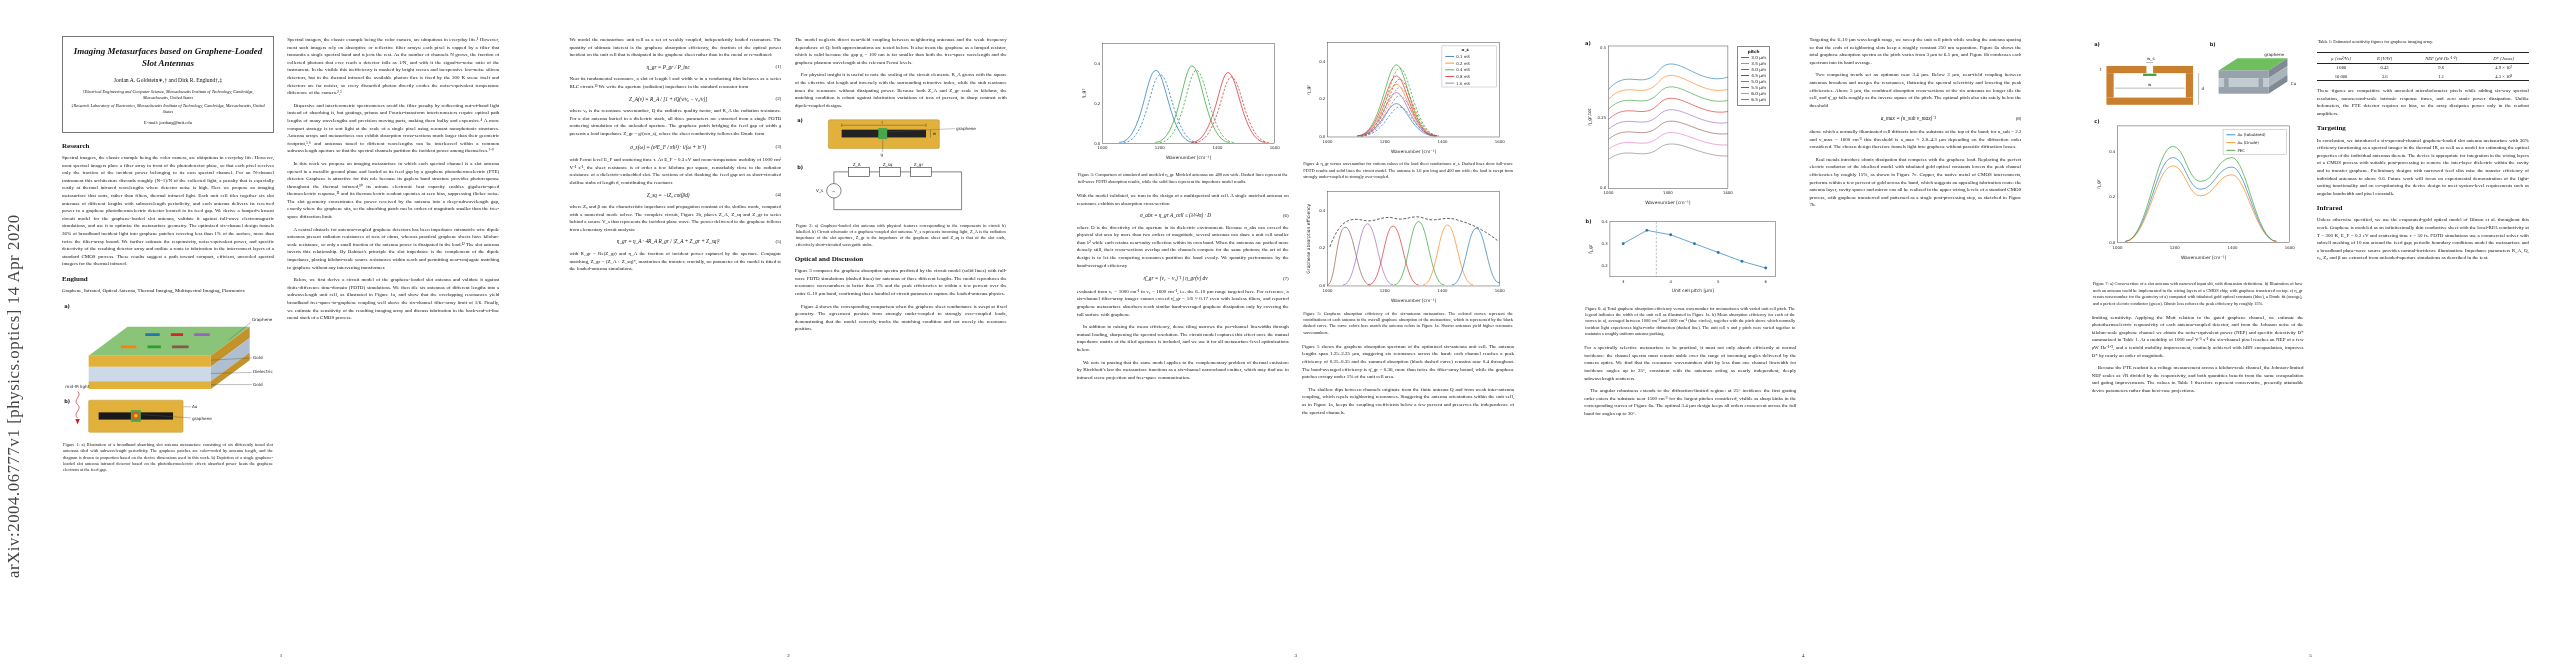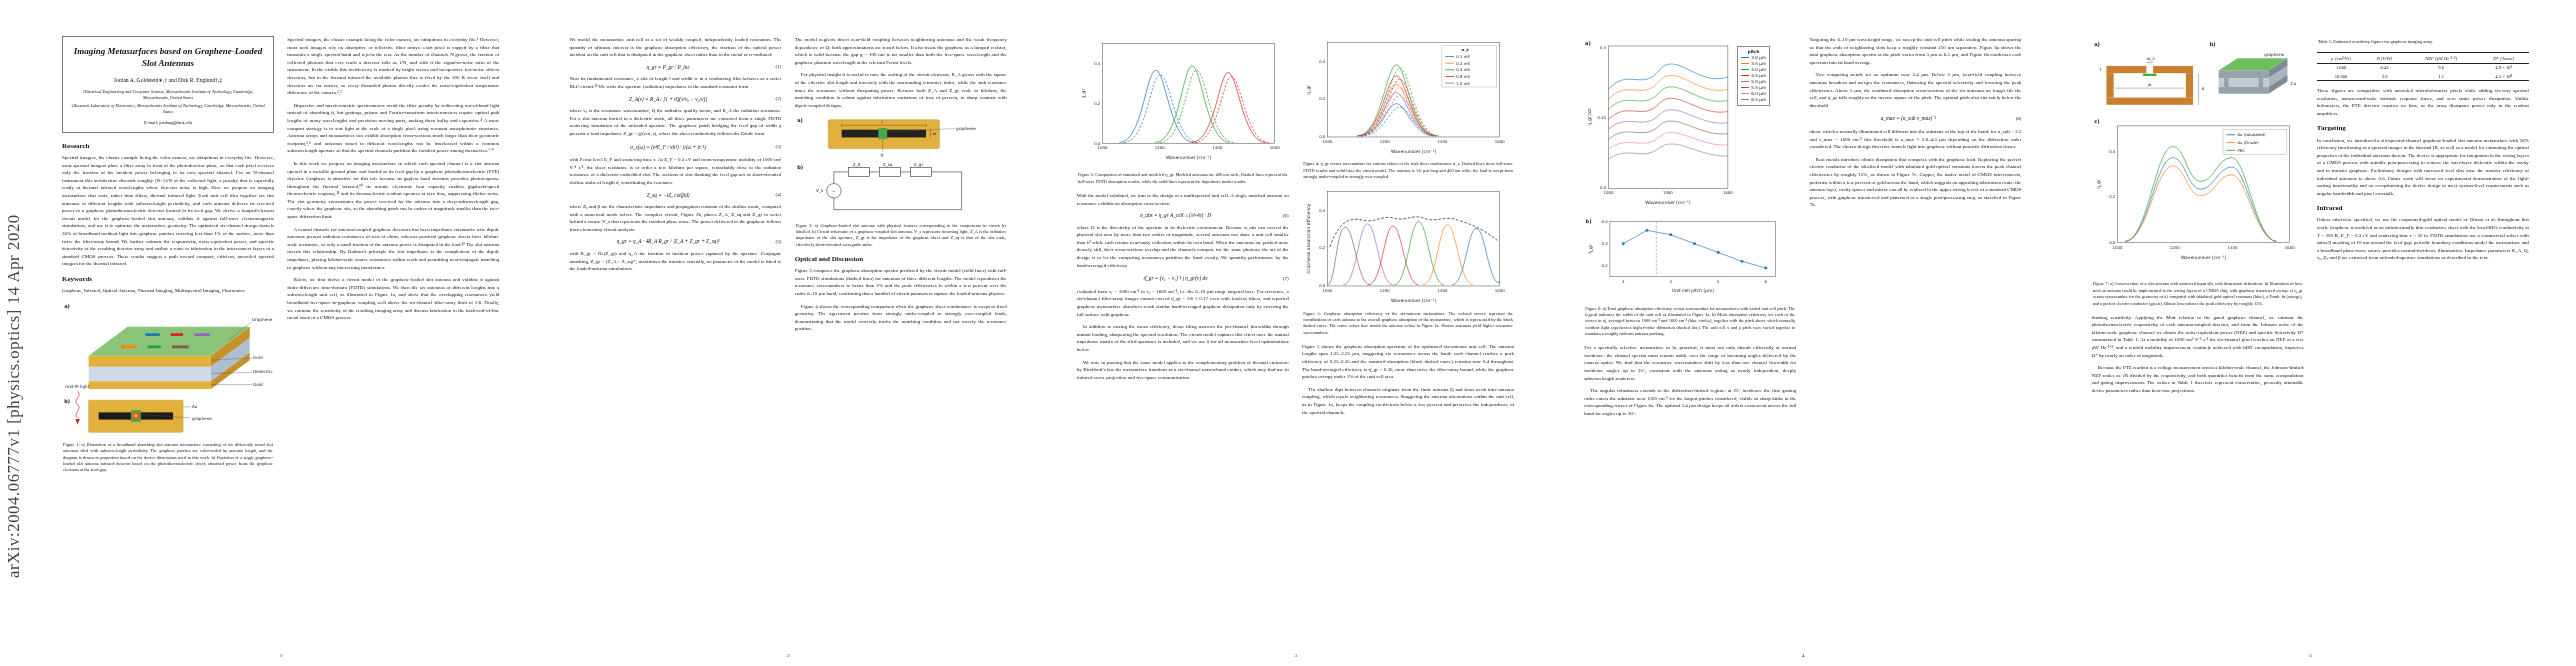--- a/index.html
+++ b/index.html
@@ -55,21 +55,21 @@
       <div class="col">
         <div class="titlebox">
           <div class="title">Imaging Metasurfaces based on Graphene-Loaded Slot Antennas</div>
           <div class="authors">Jordan A. Goldstein∗,† and Dirk R. Englund†,‡</div>
           <div class="affil">†Electrical Engineering and Computer Science, Massachusetts Institute of Technology, Cambridge, Massachusetts, United States</div>
           <div class="affil">‡Research Laboratory of Electronics, Massachusetts Institute of Technology, Cambridge, Massachusetts, United States</div>
           <div class="email">E-mail: jordang@mit.edu</div>
         </div>
         <div class="sechead">Research</div>
         <p class="bt noind">Spectral imagers, the classic example being the color camera, are ubiquitous in everyday life. However, most spectral imagers place a filter array in front of the photodetector plane, so that each pixel receives only the fraction of the incident power belonging to its own spectral channel. For an N-channel instrument this architecture discards roughly (N−1)/N of the collected light, a penalty that is especially costly at thermal infrared wavelengths where detector noise is high. Here we propose an imaging metasurface that sorts, rather than filters, thermal infrared light. Each unit cell tiles together six slot antennas of different lengths with subwavelength periodicity, and each antenna delivers its received power to a graphene photothermoelectric detector located in its feed gap. We derive a lumped-element circuit model for the graphene-loaded slot antenna, validate it against full-wave electromagnetic simulations, and use it to optimize the metasurface geometry. The optimized six-channel design funnels 36% of broadband incident light into graphene patches covering less than 1% of the surface, more than twice the filter-array bound. We further estimate the responsivity, noise-equivalent power, and specific detectivity of the resulting detector array and outline a route to fabrication in the interconnect layers of a standard CMOS process. These results suggest a path toward compact, efficient, uncooled spectral imagers for the thermal infrared.</p>
-        <div class="sechead">Keywords</div>
+        <div class="sechead">Englund</div>
         <p class="bt noind">Graphene, Infrared, Optical Antenna, Thermal Imaging, Multispectral Imaging, Plasmonics</p>
         <div class="fig">
           <svg width="211" height="137" viewBox="0 0 380 246">
             <text class="sub" x="4" y="14">a)</text>
             <g>
               <polygon points="48,100 268,100 338,48 118,48" fill="#7fbf6e" opacity="0.92"></polygon>
               <g stroke-width="5">
                 <line x1="150" y1="62" x2="176" y2="62" stroke="#1f77b4"></line>
                 <line x1="196" y1="62" x2="218" y2="62" stroke="#d62728"></line>
                 <line x1="238" y1="62" x2="266" y2="62" stroke="#9467bd"></line>

